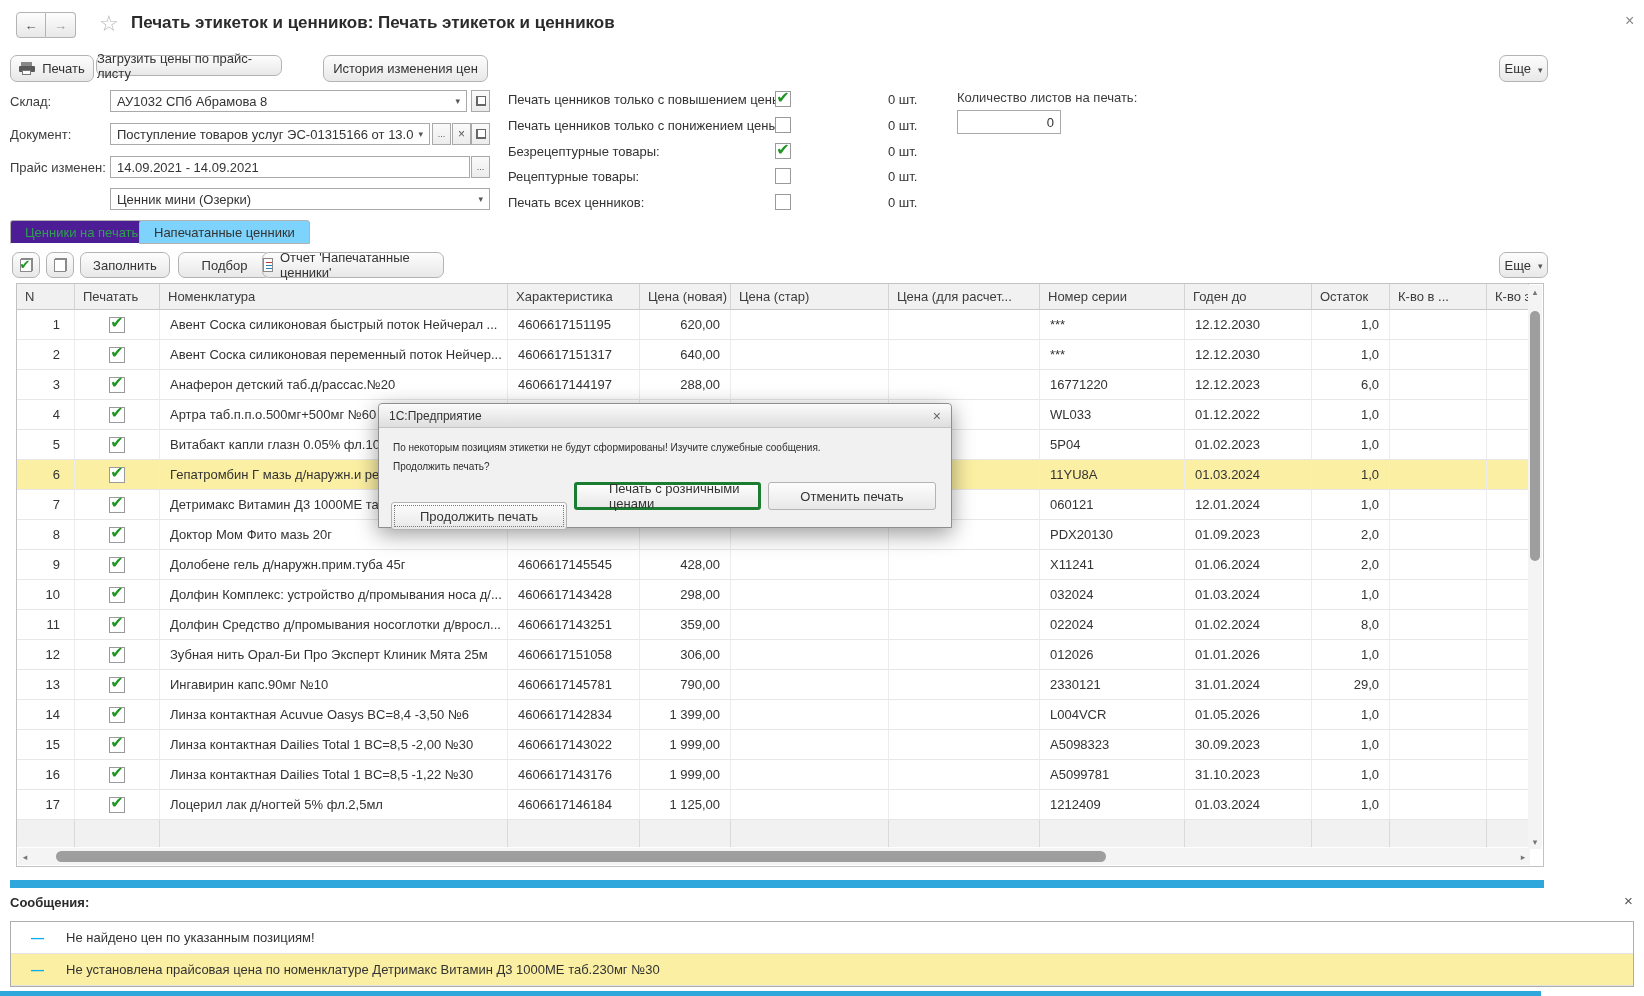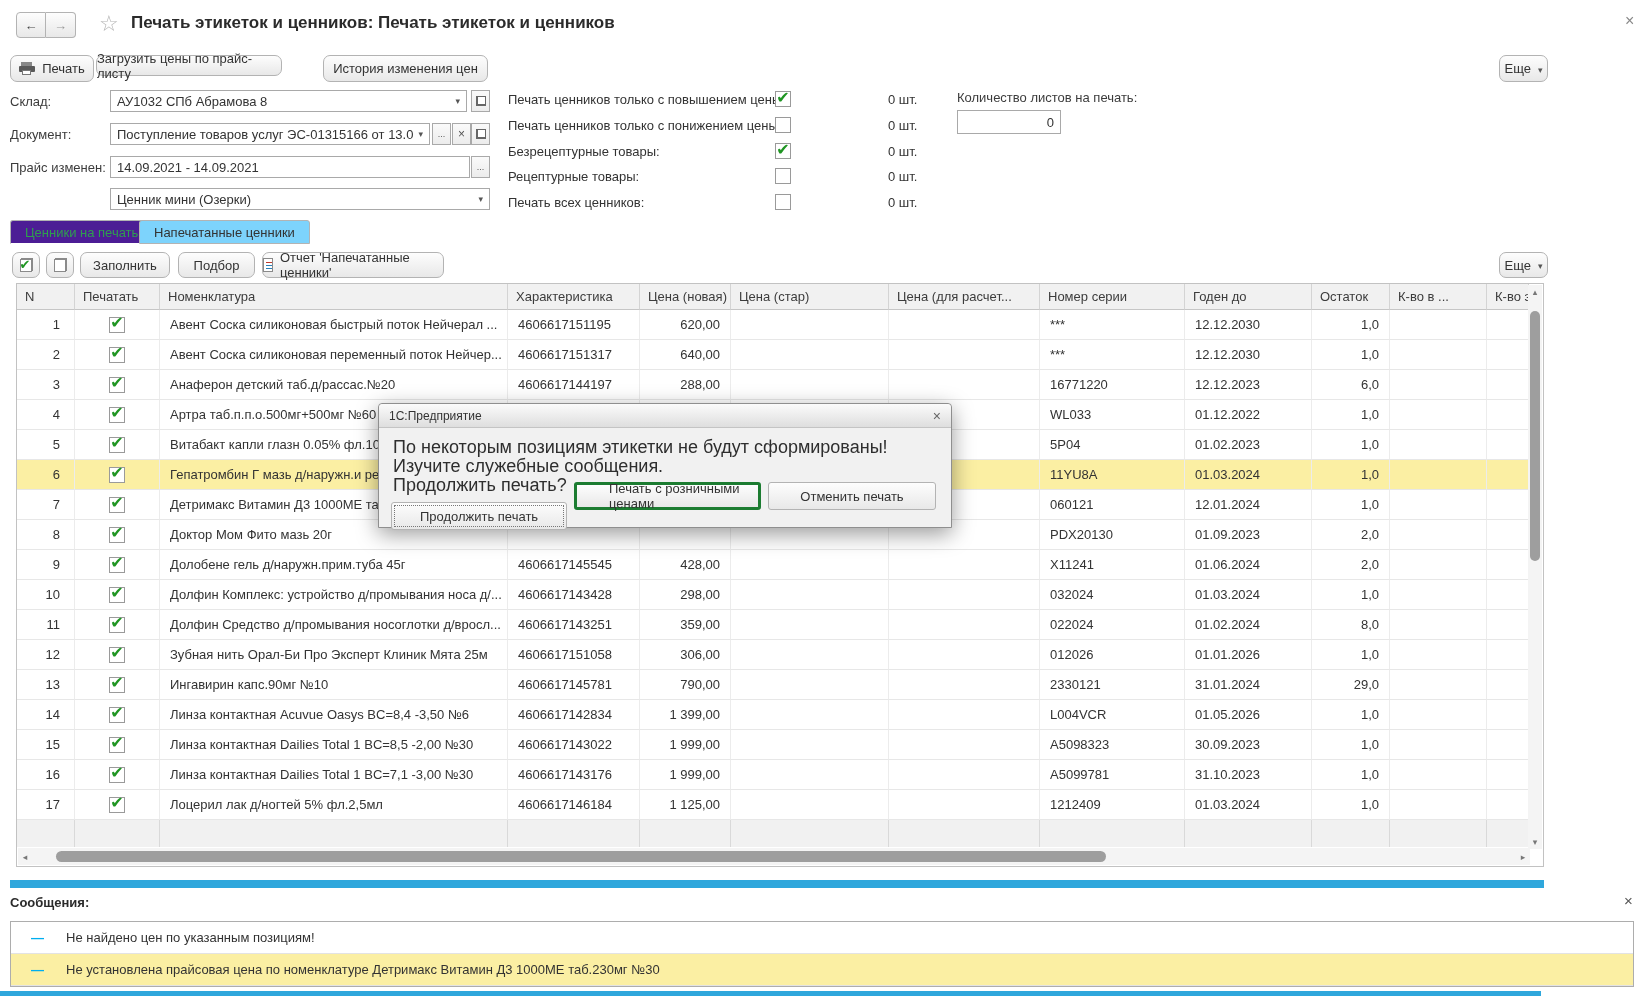--- a/index.html
+++ b/index.html
@@ -54,21 +54,21 @@
   .sb-thumb-h { position:absolute; left:38px; top:3px; width:1050px; height:11px; background:#9e9e9e; border-radius:6px; }
   .sb-arr { font-size:9px; color:#777; width:14px; text-align:center; }
   .sb-track-v { position:absolute; right:1px; top:1px; width:14px; height:564px; background:#f4f4f4; }
   .sb-thumb-v { position:absolute; left:2px; top:26px; width:10px; height:250px; background:#9e9e9e; border-radius:5px; }
 
   
   #dialog { position:absolute; left:378px; top:403px; width:574px; height:125px; background:#f1f1f1;
             border:1px solid #8f8f8f; border-radius:4px 4px 0 0; box-shadow:0 6px 22px rgba(0,0,0,.40); z-index:50; }
   #dialog-title { height:24px; background:linear-gradient(#fbfbfb,#dedede); border-bottom:1px solid #c4c4c4;
                   border-radius:4px 4px 0 0; display:flex; align-items:center; padding:0 10px; font-size:12px; color:#333; }
-  #dialog-msg { padding:10px 14px 0 14px; font-size:18px; line-height:19px; color:#2e2e2e; }
+  #dialog-msg { padding:10px 14px 0 14px; font-size:10px; line-height:19px; color:#2e2e2e; }
   .dbtn { position:absolute; top:78px; height:28px; display:flex; align-items:center; justify-content:center;
           background:linear-gradient(#fdfdfd,#e8e8e8); border:1px solid #b3b3b3; border-radius:3px; font-size:13px; }
   .dbtn.focus { outline:1px dotted #777; outline-offset:-4px;margin-top:20px; }
   .dbtn.default { border:3px solid #1C7C31; }
 
   
   #splitter { position:absolute; left:10px; top:880px; width:1534px; height:8px; background:#2FA7DC; }
   #messages-box { position:absolute; left:10px; top:921px; width:1624px; height:66px; border:1px solid #adadad; background:#fff; }
   .msg-row { height:32px; display:flex; align-items:center; border-bottom:1px solid #e3e3e3; }
   .msg-row.hl { background:#FBEFA3; }
@@ -202,21 +202,21 @@
     <span class="sheet-ico">
         <span class="mark">✔</span>
       </span>
   </div>
   <div class="btn icon-only" style="left:46px;top:252px;width:28px;height:26px;">
     <span class="sheet-ico"></span>
   </div>
   <div class="btn" style="left:80px;top:252px;width:90px;height:26px;">
       <span>Заполнить</span>
     </div>
-  <div class="btn" style="left:178px;top:252px;width:77px;height:26px;">
+  <div class="btn" style="left:178px;top:252px;width:93px;height:26px;">
       <span>Подбор</span>
     </div>
   <div class="btn" style="left:262px;top:252px;width:182px;height:26px;">
     <span class="doc-ico"></span>
     <span>Отчет 'Напечатанные ценники'</span>
   </div>
   <div class="btn" style="left:1499px;top:252px;width:49px;height:26px;">
       <span>Еще</span>
       <span class="drop-glyph">▾</span>
     </div>
@@ -507,21 +507,21 @@
           <div class="td"></div>
           <div class="td"></div>
         </div>
         <div class="tgrid tr">
           <div class="td num">16</div>
           <div class="td center">
             <span class="checkbox">
               <span class="mark">✔</span>
             </span>
           </div>
-          <div class="td">Линза контактная Dailies Total 1 BC=7,1 -3,00 №30</div>
+          <div class="td">Линза контактная Dailies Total 1 BC=8,5 -1,22 №30</div>
           <div class="td">4606617143176</div>
           <div class="td right">1 999,00</div>
           <div class="td"></div>
           <div class="td"></div>
           <div class="td">A5099781</div>
           <div class="td">31.10.2023</div>
           <div class="td right">1,0</div>
           <div class="td"></div>
           <div class="td"></div>
         </div>

